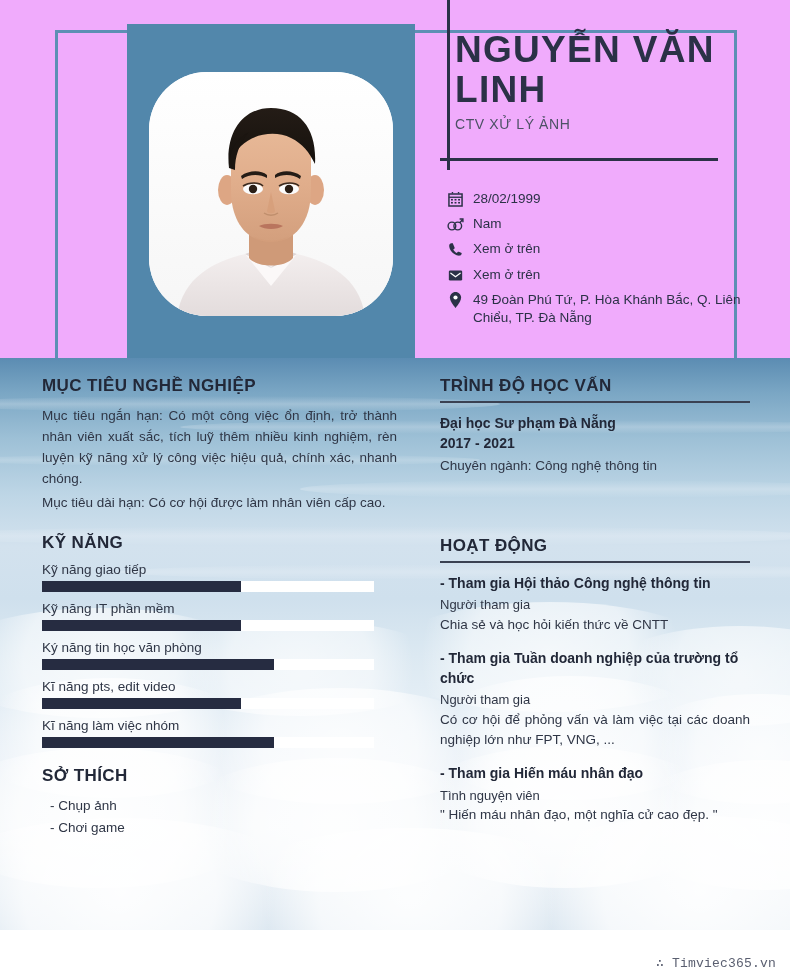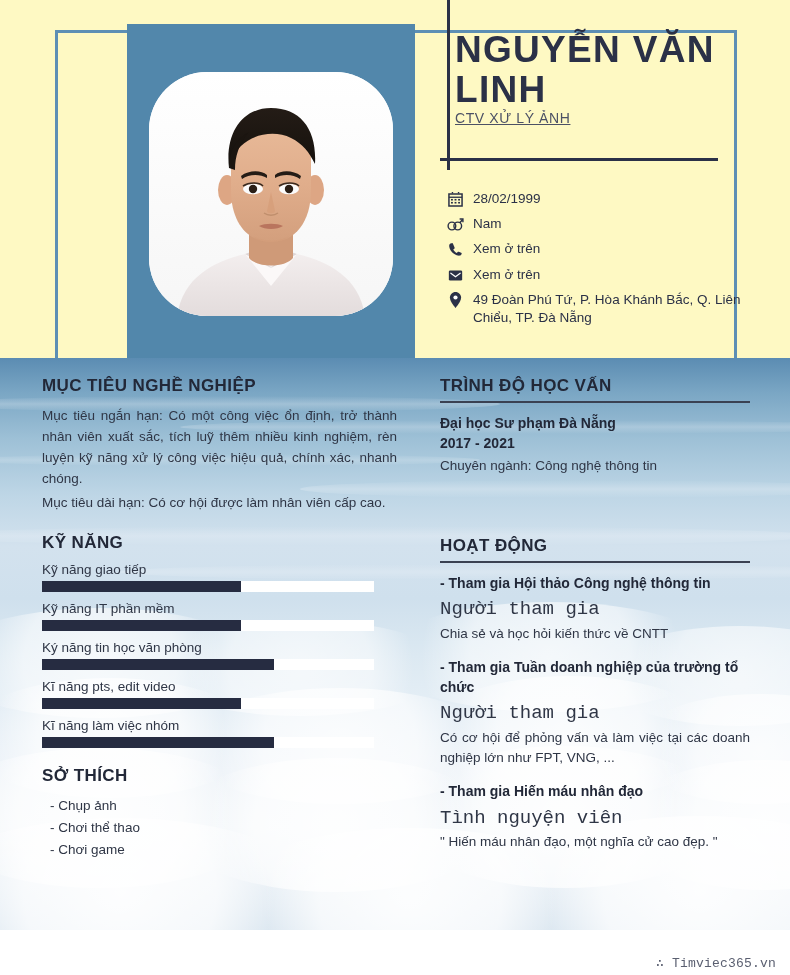--- a/index.html
+++ b/index.html
@@ -8,21 +8,21 @@
     font-family:"Liberation Sans", sans-serif;
     background:#ffffff;
     color:#2b3147;
     position:relative;
     overflow:hidden;
   }
 
   
   .header {
     position:absolute; left:0; top:0; width:790px; height:378px;
-    background:#fef9c3;
+    background:#f0abfc;
   }
   
   .header-frame {
     position:absolute; left:55px; top:30px;
     width:682px; height:332px;
     border:3px solid #5d8fb4;
     background:transparent;
   }
   
   .photo-panel {
@@ -49,23 +49,22 @@
     width:278px; height:3px; background:#2b3147;
   }
 
   .name-block { position:absolute; left:455px; top:30px; width:300px; }
   .name {
     font-size:37px; font-weight:bold; line-height:1.08;
     letter-spacing:1.3px; color:#2b3147;
     white-space:pre-line;
   }
   .role {
-    font-size:14px; letter-spacing:0.6px;
+    margin-top:6px; font-size:14px; letter-spacing:0.6px;
     color:#4c5165;
-    text-decoration:underline;
   }
 
   .contact { position:absolute; left:447px; top:190px; width:300px; }
   .contact-row {
     display:flex; align-items:flex-start; gap:9px;
     margin-bottom:7px; font-size:13.5px; color:#2b3147; line-height:1.35;
   }
   .contact-row .ico {
     flex:0 0 17px; width:17px; height:17px;
     display:flex; align-items:center; justify-content:center;
@@ -139,21 +138,21 @@
   
   .edu-line { font-size:14px; font-weight:bold; color:#222838; line-height:1.45; }
   .edu-sub  { font-size:13.5px; color:#2f3646; line-height:1.5; margin-top:2px; }
 
   
   .act { margin-bottom:13px; }
   .act-title {
     font-size:14px; font-weight:bold; color:#222838; line-height:1.45;
     margin-bottom:2px;
   }
-  .act-role { font-size:19px; color:#2f3646; line-height:1.5;font-family:Liberation Mono, monospace; }
+  .act-role { font-size:13px; color:#2f3646; line-height:1.5; }
   .act-desc { font-size:13.5px; color:#2f3646; line-height:1.5; text-align:justify; }
 
   
   .footer {
     position:absolute; left:0; top:950px; width:790px; height:25px;
     background:#ffffff;
   }
   .watermark {
     position:absolute; right:14px; top:5px;
     font-family:"Liberation Mono", monospace;
@@ -371,21 +370,20 @@
                 <div class="bar-fill" style="width:70%"></div>
               </div>
             </div>
           </div>
       </section>
 
       <section style="margin-top:18px;">
         <h2 class="sec">SỞ THÍCH</h2>
         <div class="hobbies" id="hobbies-list">
             <div class="hobby">- Chụp ảnh</div>
-            <div class="hobby">- Chơi thể thao</div>
             <div class="hobby">- Chơi game</div>
           </div>
       </section>
 
     </div>
 
     <div class="col-right">
 
       <section>
         <h2 class="sec ruled">TRÌNH ĐỘ HỌC VẤN</h2>

